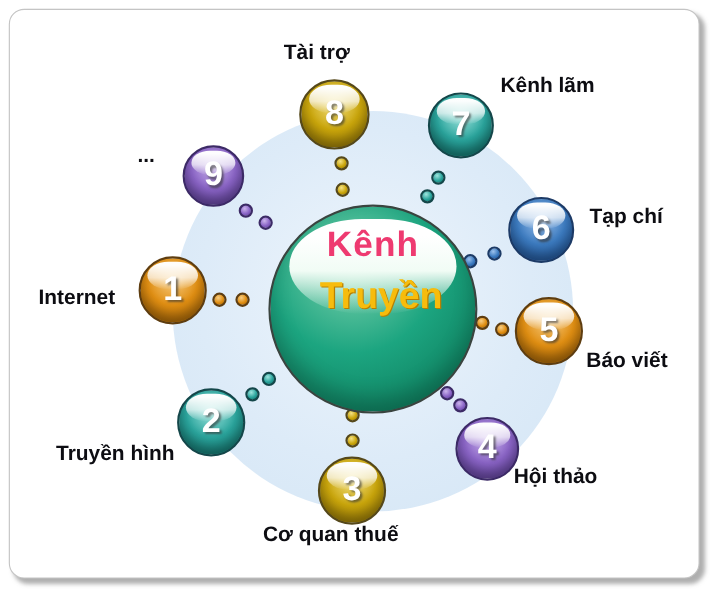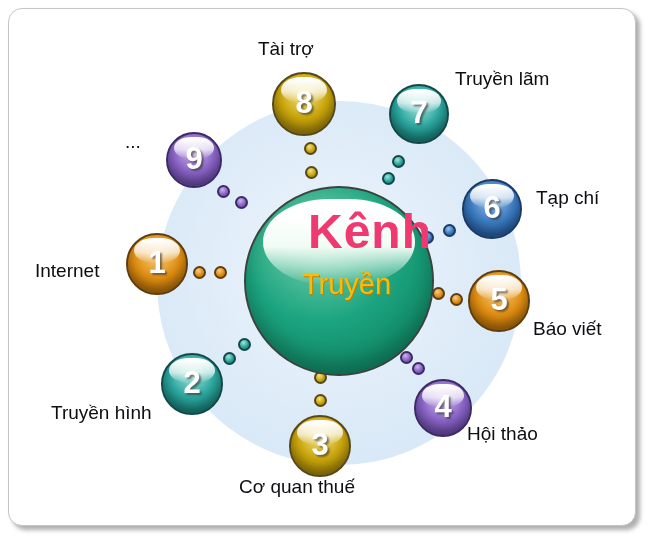--- a/index.html
+++ b/index.html
@@ -51,32 +51,31 @@
     background:radial-gradient(circle at 40% 30%, #7fd2ae 0%, #1ca580 45%, #0e7f5e 85%, #0a6b50 100%);
     box-shadow:inset 0 -12px 18px rgba(0,0,0,0.22);
     text-align:center;
   }
   .hub::before{
     content:"";position:absolute;left:9%;top:6%;width:82%;height:46%;
     border-radius:50%/58%;
     background:linear-gradient(180deg, #ffffff 18%, #f1fcf5 55%, rgba(241,252,245,0.02) 100%);
   }
   .hub-line1{
-    position:relative;margin-top:16px;font-weight:bold;font-size:48px;color:#ee3a70;
+    position:relative;margin-top:16px;font-weight:bold;font-size:32px;color:#ee3a70;
     letter-spacing:1px;
-    text-align:right;
   }
   .hub-line2,.hub-line3{
-    position:relative;font-weight:normal;font-size:29px;color:#f7bc0d;
+    position:relative;font-weight:bold;font-size:34px;color:#f7bc0d;
     text-shadow:1px 1px 0 #b97f00;line-height:1.2;margin-left:15px;
   }
   .hub-line2{margin-top:8px;}
   
   .node-label{
-    position:absolute;font-weight:normal;font-size:19px;color:#0d0d12;white-space:nowrap;
+    position:absolute;font-weight:bold;font-size:19px;color:#0d0d12;white-space:nowrap;
   }
 </style>
 </head>
 <body>
 
 <div class="stage">
   <div class="card">
     <div class="halo"></div>
 
     <span class="dot orange" style="left:184px;top:257px"></span>
@@ -125,21 +124,21 @@
     <div class="ball purple" style="left:157px;top:123px;width:56px;height:56px">
       <span class="ball-num">9</span>
     </div>
 
     <div class="node-label" style="left:26px;top:251px">Internet</div>
     <div class="node-label" style="left:42px;top:393px">Truyền hình</div>
     <div class="node-label" style="left:230px;top:467px">Cơ quan thuế</div>
     <div class="node-label" style="left:458px;top:414px">Hội thảo</div>
     <div class="node-label" style="left:524px;top:309px">Báo viết</div>
     <div class="node-label" style="left:527px;top:178px">Tạp chí</div>
-    <div class="node-label" style="left:446px;top:59px">Truyền lãm</div>
+    <div class="node-label" style="left:446px;top:59px">Kênh lãm</div>
     <div class="node-label" style="left:249px;top:29px">Tài trợ</div>
     <div class="node-label" style="left:116px;top:122px">...</div>
 
     <div class="hub">
       <div class="hub-line1">Kênh</div>
       <div class="hub-line2">Truyền</div>
     </div>
   </div>
 </div>
 

